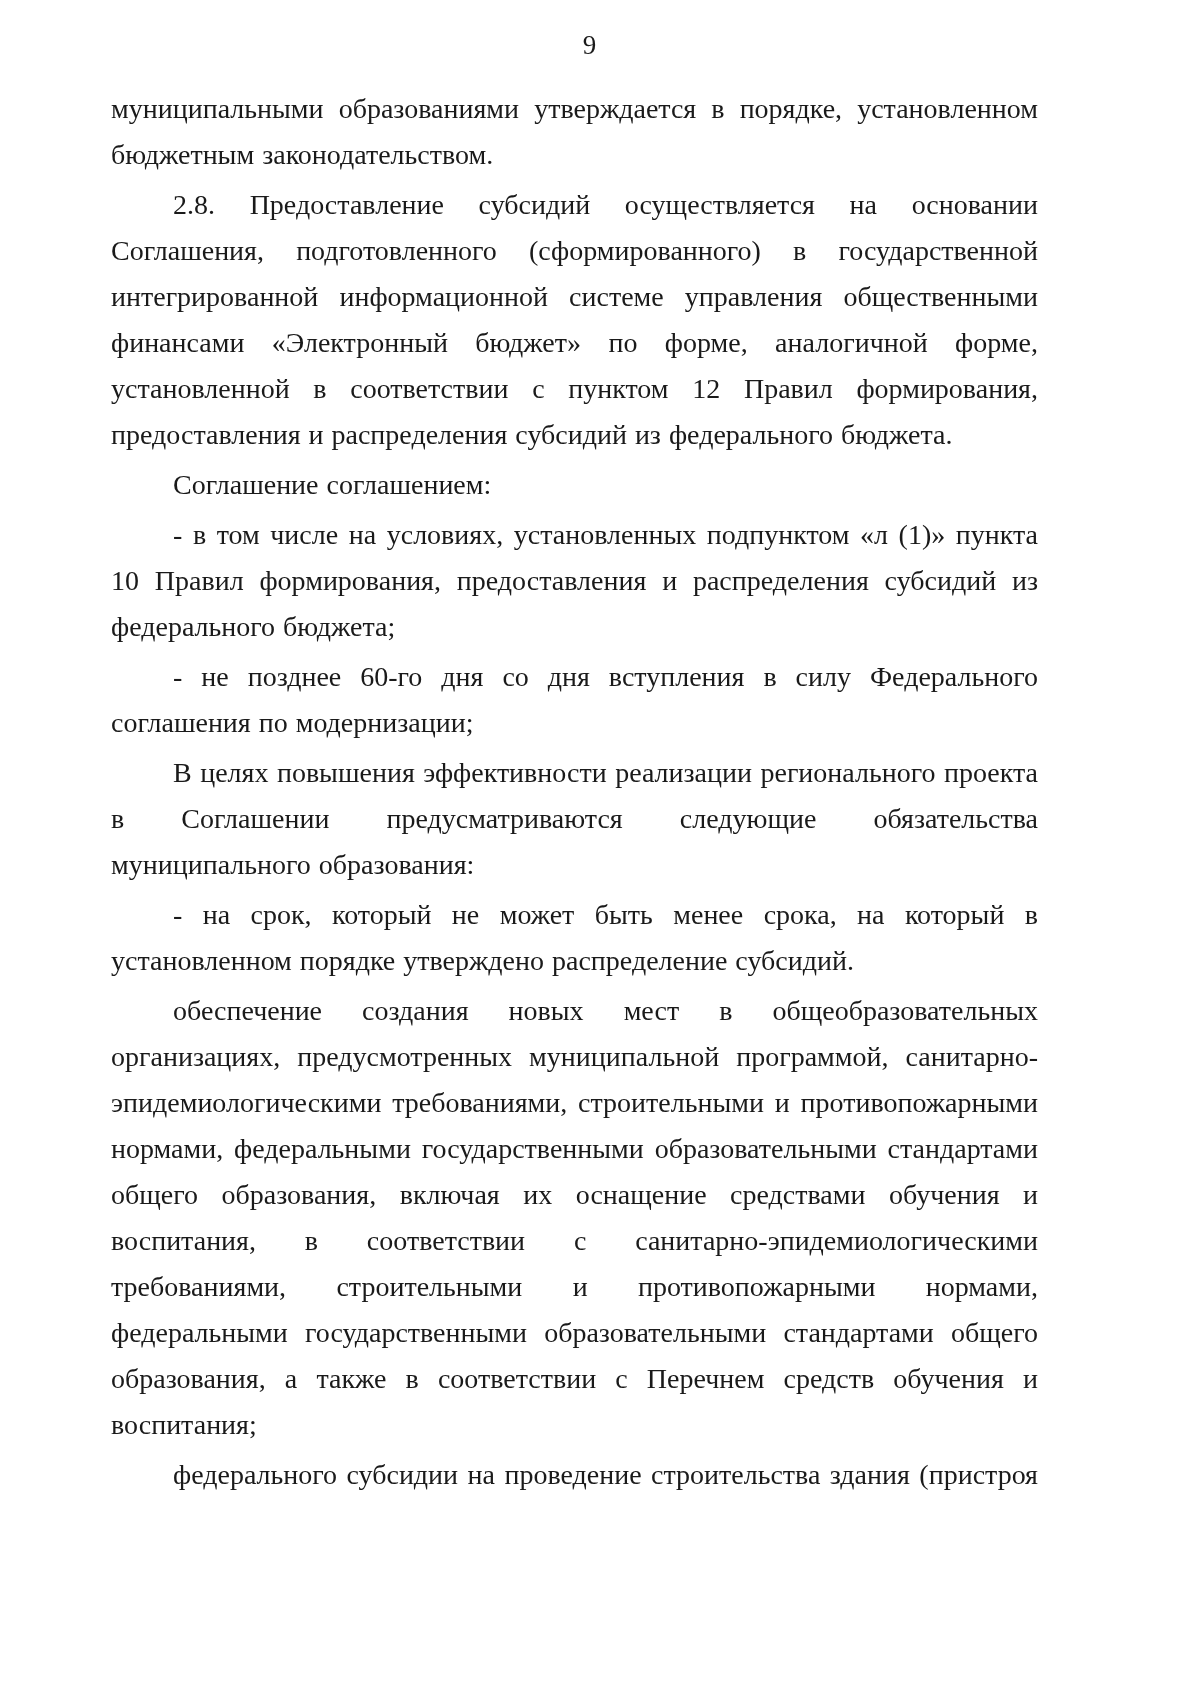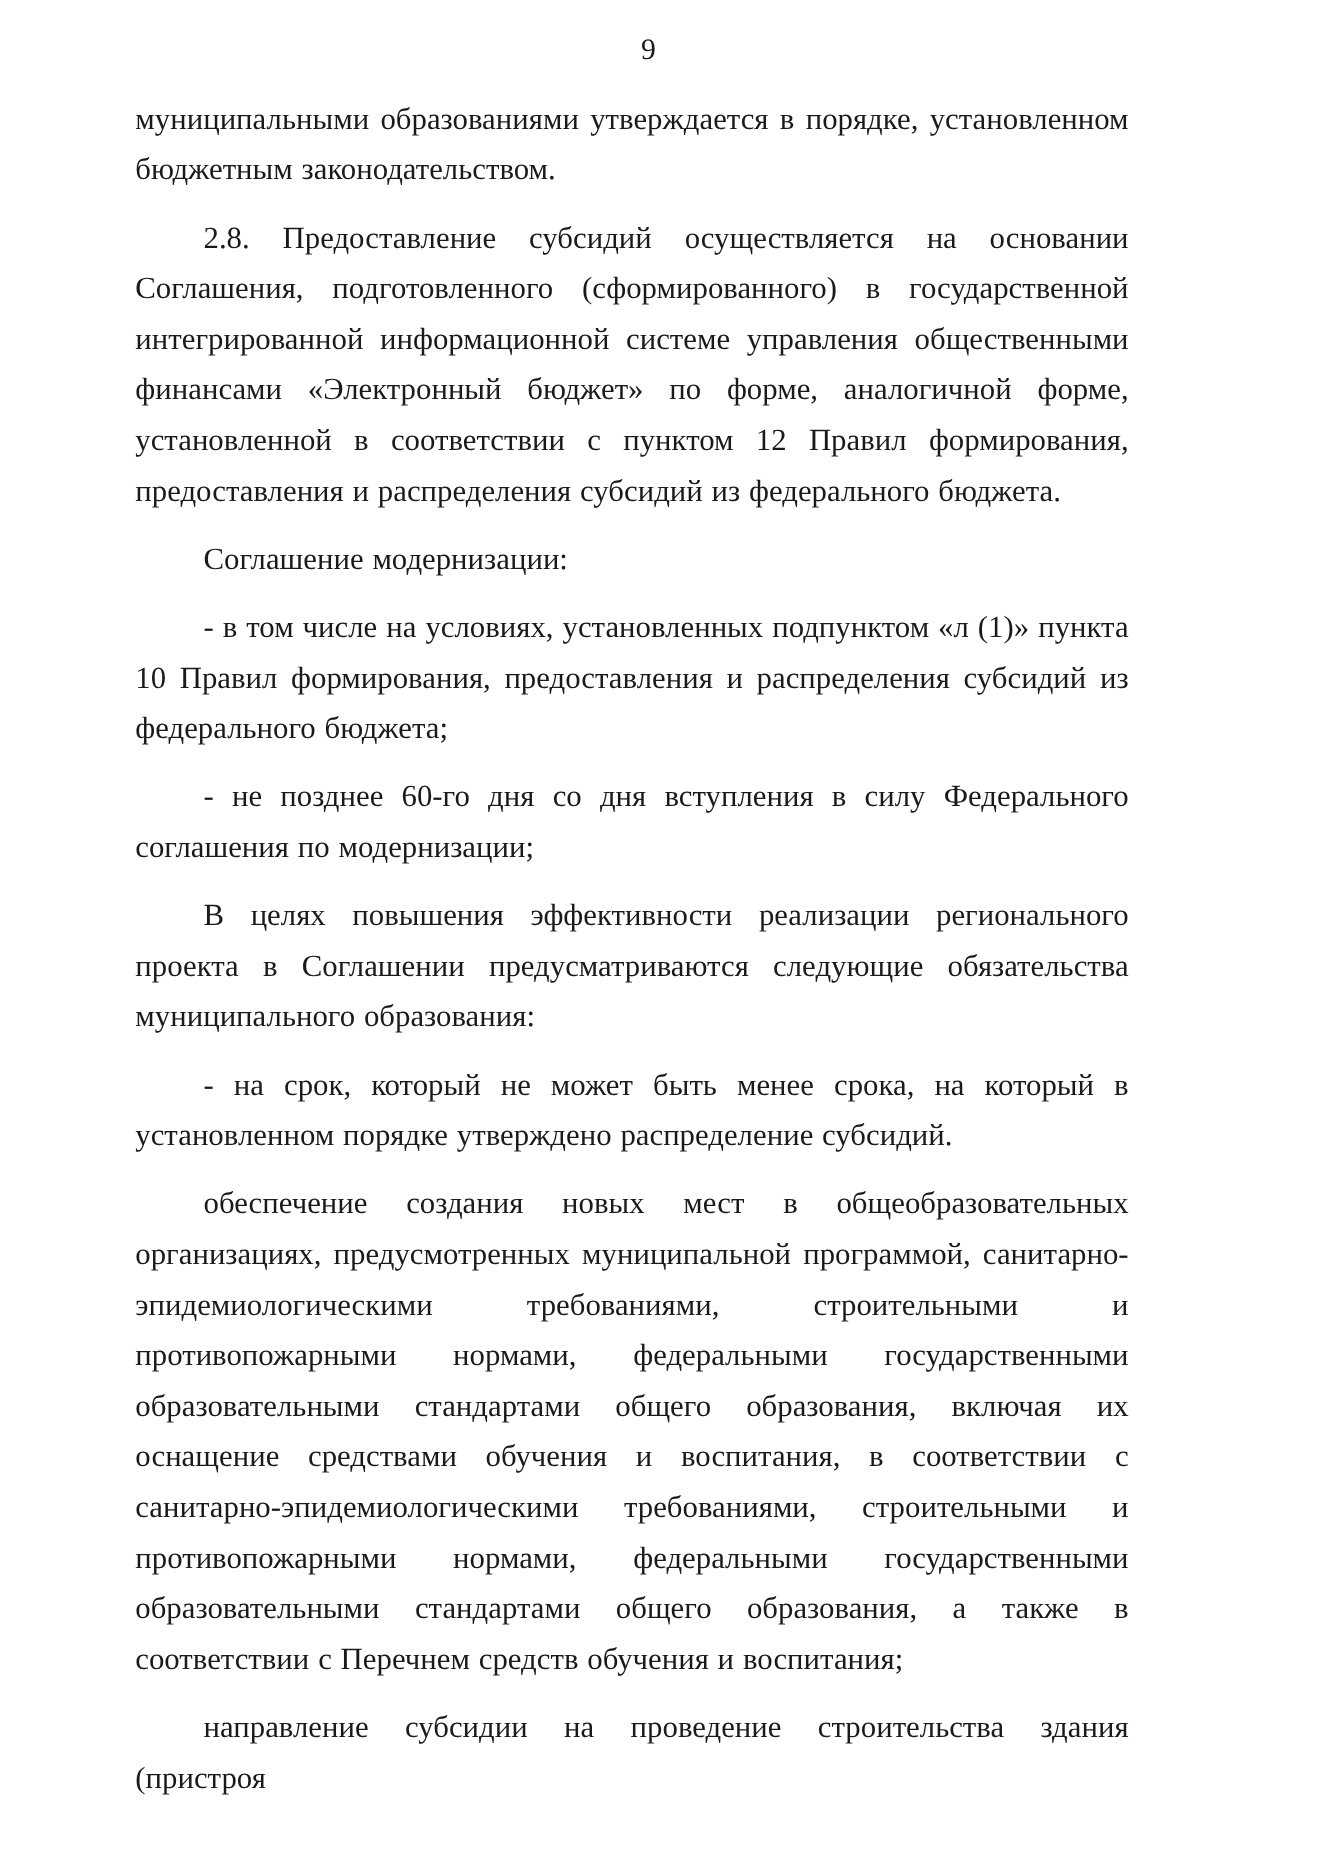--- a/index.html
+++ b/index.html
@@ -24,21 +24,21 @@
   }
   .page-number {
     text-align: center;
     font-size: 27px;
     line-height: 34px;
     margin-bottom: 24px;
     
     margin-left: 30px;
   }
   .content p {
-    margin: 16px;
+    margin: 4px;
     font-size: 28px;
     line-height: 46px;
     text-align: justify;
     text-indent: 62px;
     word-spacing: 1px;
   }
   .content p.continuation {
     text-indent: 0;
   }
   .content p.justify-last {
@@ -47,21 +47,21 @@
 </style>
 </head>
 <body>
 
 <div class="page">
   <div class="page-number">9</div>
 
   <div class="content">
     <p class="continuation">муниципальными образованиями утверждается в порядке, установленном бюджетным законодательством.</p>
     <p>2.8. Предоставление субсидий осуществляется на основании Соглашения, подготовленного (сформированного) в государственной интегрированной информационной системе управления общественными финансами «Электронный бюджет» по форме, аналогичной форме, установленной в соответствии с пунктом 12 Правил формирования, предоставления и распределения субсидий из федерального бюджета.</p>
-    <p>Соглашение модернизации:</p>
+    <p>Соглашение соглашением:</p>
     <p>- в том числе на условиях, установленных подпунктом «л (1)» пункта 10 Правил формирования, предоставления и распределения субсидий из федерального бюджета;</p>
     <p>- не позднее 60-го дня со дня вступления в силу Федерального соглашения по модернизации;</p>
     <p>В целях повышения эффективности реализации регионального проекта в Соглашении предусматриваются следующие обязательства муниципального образования:</p>
     <p>- на срок, который не может быть менее срока, на который в установленном порядке утверждено распределение субсидий.</p>
     <p>обеспечение создания новых мест в общеобразовательных организациях, предусмотренных муниципальной программой, санитарно-эпидемиологическими требованиями, строительными и противопожарными нормами, федеральными государственными образовательными стандартами общего образования, включая их оснащение средствами обучения и воспитания, в соответствии с санитарно-эпидемиологическими требованиями, строительными и противопожарными нормами, федеральными государственными образовательными стандартами общего образования, а также в соответствии с Перечнем средств обучения и воспитания;</p>
-    <p class="justify-last">направление субсидии на проведение строительства здания (пристроя</p>
+    <p class="justify-last">федерального субсидии на проведение строительства здания (пристроя</p>
   </div>
 </div>
 
 </body></html>

